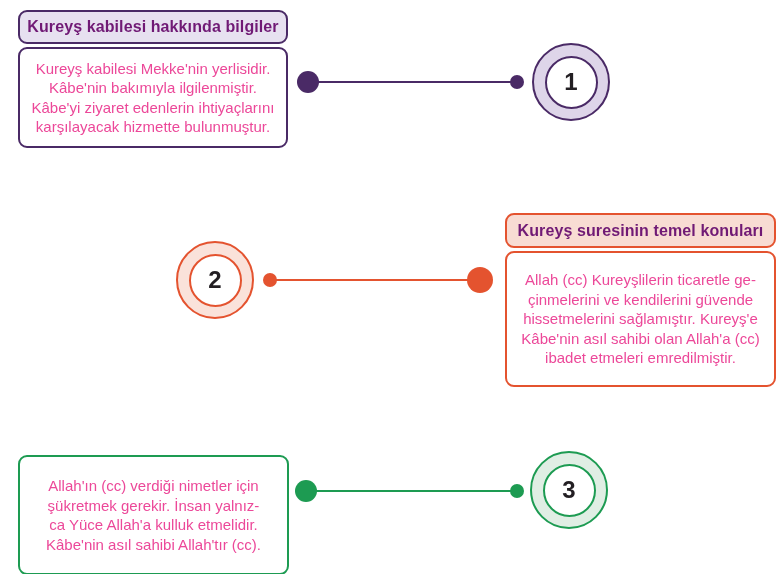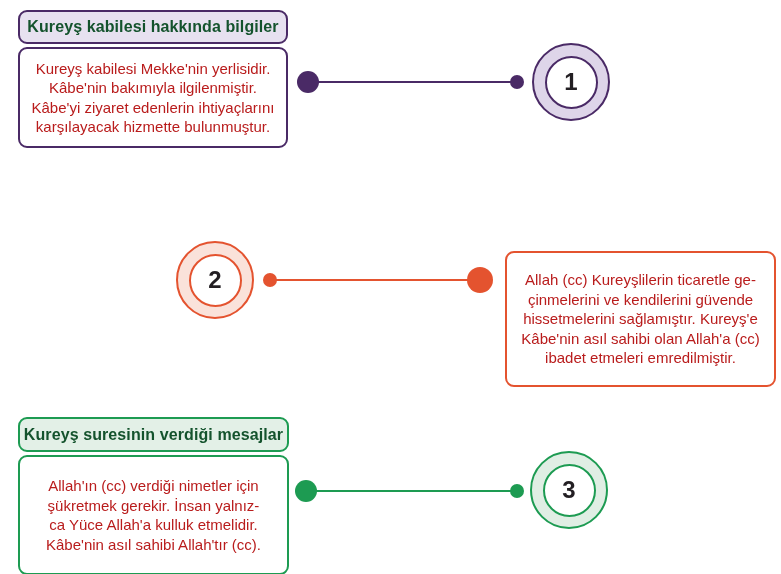--- a/index.html
+++ b/index.html
@@ -5,27 +5,27 @@
   html,body { margin:0; padding:0; background:#ffffff; }
   .stage {
     position:relative; width:781px; height:574px; background:#ffffff;
     font-family:"Liberation Sans", sans-serif; overflow:hidden;
   }
   .section { position:absolute; inset:0; pointer-events:none; }
   .titlebox {
     position:absolute; box-sizing:border-box;
     border:2px solid var(--c); background:var(--tbg); border-radius:9px;
     display:flex; align-items:center; justify-content:center;
-    font-weight:bold; font-size:16px; color:#14532d; letter-spacing:0.1px;
+    font-weight:bold; font-size:16px; color:#701a75; letter-spacing:0.1px;
   }
   .bodybox {
     position:absolute; box-sizing:border-box;
     border:2px solid var(--c); background:#ffffff; border-radius:9px;
     display:flex; align-items:center; justify-content:center;
-    font-size:15px; line-height:19.5px; color:#b91c1c;
+    font-size:15px; line-height:19.5px; color:#ec4899;
     text-align:center; white-space:pre-line; padding:2px 9px;
   }
   .dot { position:absolute; border-radius:50%; background:var(--c); }
   .cline { position:absolute; height:2px; background:var(--c); }
   .ring {
     position:absolute; width:78px; height:78px; box-sizing:border-box;
     border:2.5px solid var(--c); border-radius:50%; background:var(--rbg);
     display:flex; align-items:center; justify-content:center;
   }
   .ring-inner {
@@ -79,33 +79,33 @@
     </div>
   </div>
 
   <div class="section" id="s2" style="--c: #e4532f; --tbg: #f8dcd3; --rbg: #fae2da;">
     <div class="ring">
       <div class="ring-inner">2</div>
     </div>
     <div class="dot dot-small"></div>
     <div class="cline"></div>
     <div class="dot dot-big"></div>
+    <div class="titlebox">
+      <span>Kureyş suresinin temel konuları</span>
+    </div>
     <div class="bodybox">
       <span>Allah (cc) Kureyşlilerin ticaretle ge-
 çinmelerini ve kendilerini güvende
 hissetmelerini sağlamıştır. Kureyş'e
 Kâbe'nin asıl sahibi olan Allah'a (cc)
 ibadet etmeleri emredilmiştir.</span>
     </div>
   </div>
 
   <div class="section" id="s3" style="--c: #1d9b52; --tbg: #e3f0e7; --rbg: #e0eee4;">
-    <div class="titlebox">
-      <span>Kureyş suresinin verdiği mesajlar</span>
-    </div>
     <div class="bodybox">
       <span>Allah'ın (cc) verdiği nimetler için
 şükretmek gerekir. İnsan yalnız-
 ca Yüce Allah'a kulluk etmelidir.
 Kâbe'nin asıl sahibi Allah'tır (cc).</span>
     </div>
     <div class="dot dot-big"></div>
     <div class="cline"></div>
     <div class="dot dot-small"></div>
     <div class="ring">

